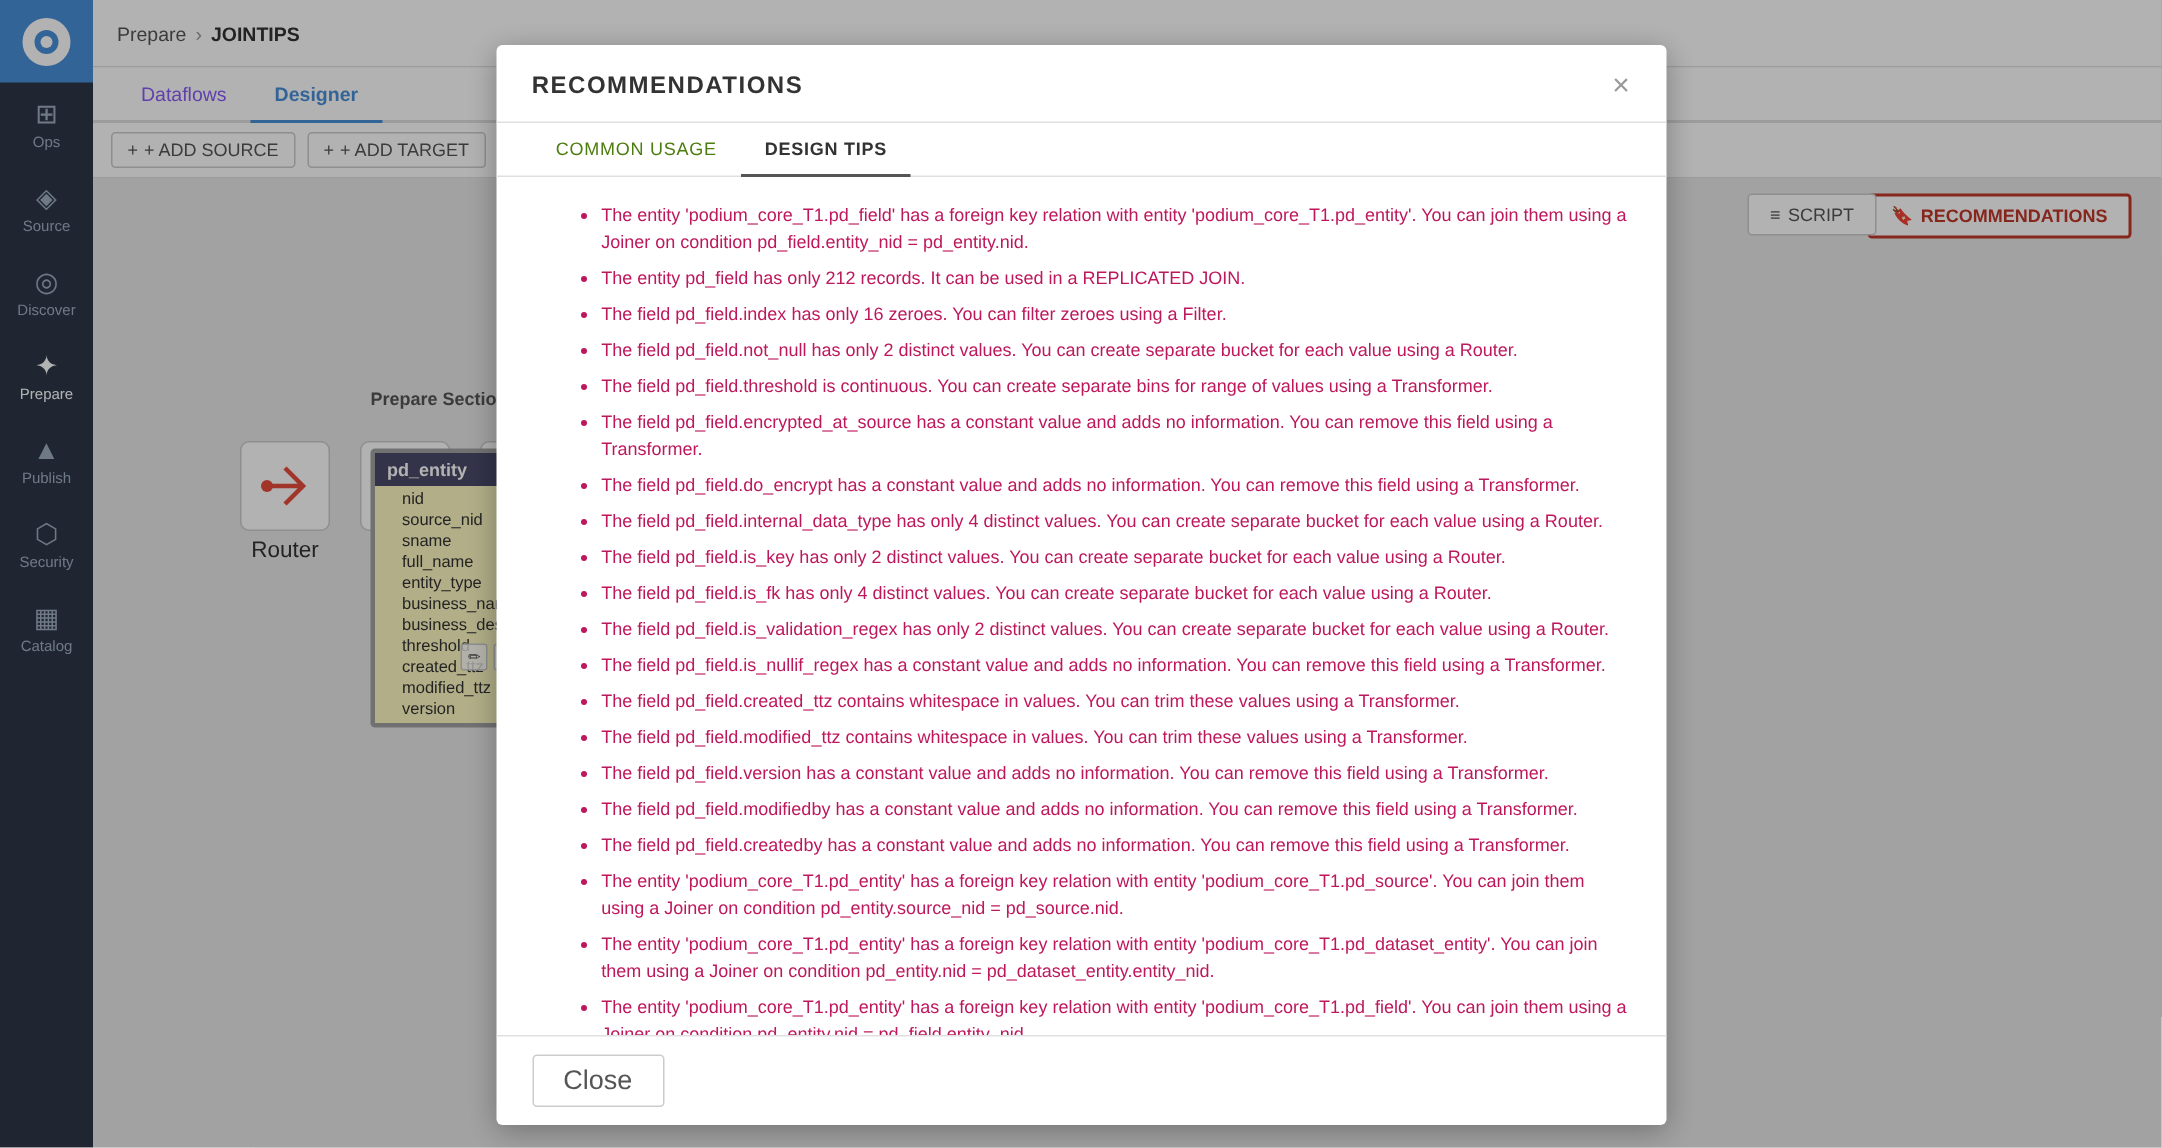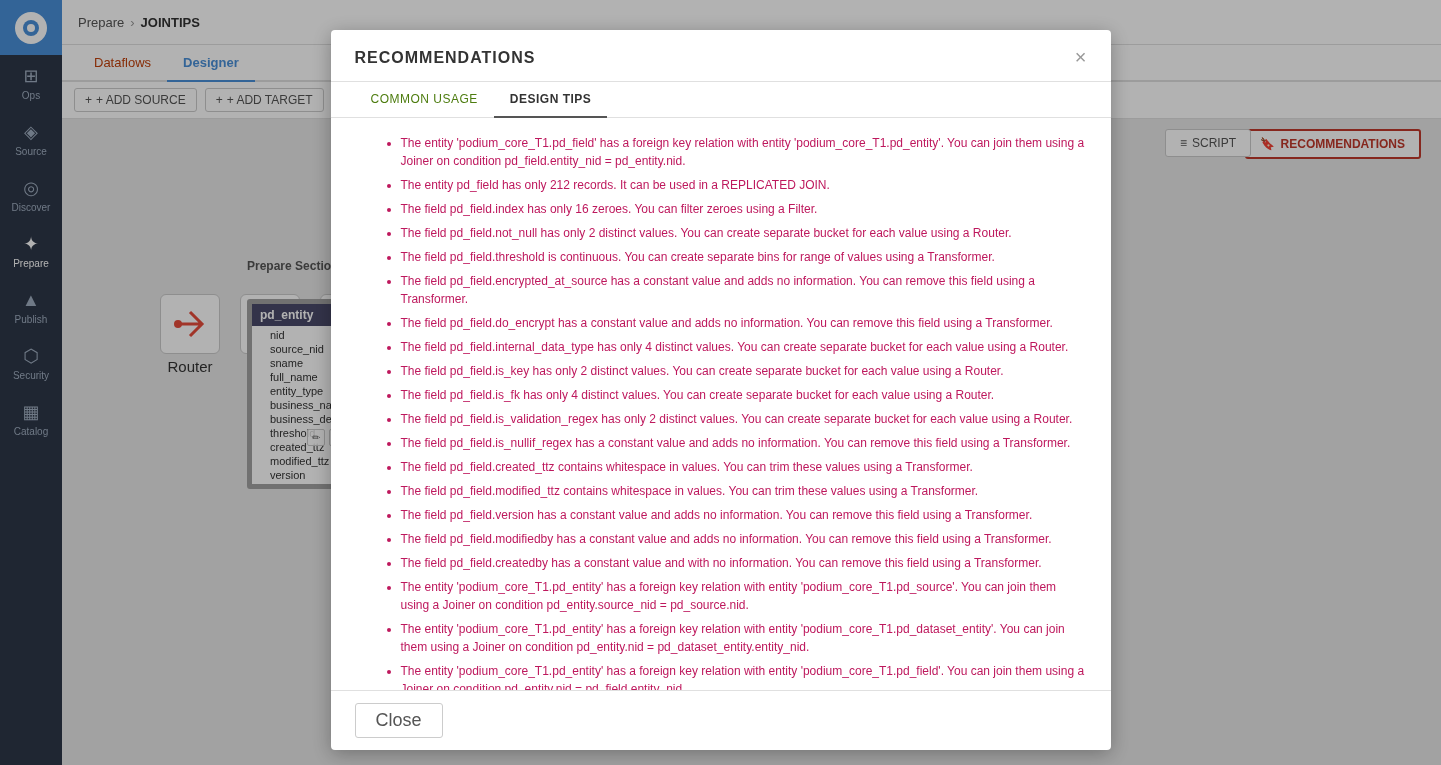--- a/index.html
+++ b/index.html
@@ -80,21 +80,21 @@
     .tab-bar {
       background: white;
       border-bottom: 2px solid #e0e0e0;
       display: flex;
       padding: 0 16px;
       gap: 0;
     }
     .tab {
       padding: 10px 16px;
       font-size: 13px;
-      color: #c2410c;
+      color: #8b5cf6;
       cursor: pointer;
       border-bottom: 2px solid transparent;
       margin-bottom: -2px;
     }
     .tab.active {
       color: #4a90d9;
       border-bottom: 2px solid #4a90d9;
       font-weight: bold;
     }
 
@@ -130,22 +130,22 @@
       background: #e8e8e8;
       position: relative;
     }
 
     
     .entity-box {
       position: absolute;
       left: 185px;
       top: 180px;
       width: 155px;
-      background: #ffffff;
-      border: 5px solid #a3a3a3;
+      background: #fef9c3;
+      border: 3px solid #a3a3a3;
       border-radius: 3px;
       font-size: 11px;
     }
     .entity-header {
       background: #4a4a6a;
       color: white;
       padding: 4px 8px;
       font-weight: bold;
       font-size: 12px;
     }
@@ -516,21 +516,21 @@
           <li>The field pd_field.do_encrypt has a constant value and adds no information. You can remove this field using a Transformer.</li>
           <li>The field pd_field.internal_data_type has only 4 distinct values. You can create separate bucket for each value using a Router.</li>
           <li>The field pd_field.is_key has only 2 distinct values. You can create separate bucket for each value using a Router.</li>
           <li>The field pd_field.is_fk has only 4 distinct values. You can create separate bucket for each value using a Router.</li>
           <li>The field pd_field.is_validation_regex has only 2 distinct values. You can create separate bucket for each value using a Router.</li>
           <li>The field pd_field.is_nullif_regex has a constant value and adds no information. You can remove this field using a Transformer.</li>
           <li>The field pd_field.created_ttz contains whitespace in values. You can trim these values using a Transformer.</li>
           <li>The field pd_field.modified_ttz contains whitespace in values. You can trim these values using a Transformer.</li>
           <li>The field pd_field.version has a constant value and adds no information. You can remove this field using a Transformer.</li>
           <li>The field pd_field.modifiedby has a constant value and adds no information. You can remove this field using a Transformer.</li>
-          <li>The field pd_field.createdby has a constant value and with no information. You can remove this field using a Transformer.</li>
+          <li>The field pd_field.createdby has a constant value and adds no information. You can remove this field using a Transformer.</li>
           <li>The entity 'podium_core_T1.pd_entity' has a foreign key relation with entity 'podium_core_T1.pd_source'. You can join them using a Joiner on condition pd_entity.source_nid = pd_source.nid.</li>
           <li>The entity 'podium_core_T1.pd_entity' has a foreign key relation with entity 'podium_core_T1.pd_dataset_entity'. You can join them using a Joiner on condition pd_entity.nid = pd_dataset_entity.entity_nid.</li>
           <li>The entity 'podium_core_T1.pd_entity' has a foreign key relation with entity 'podium_core_T1.pd_field'. You can join them using a Joiner on condition pd_entity.nid = pd_field.entity_nid.</li>
           <li>The entity pd_entity has only 12 records. It can be used in a REPLICATED JOIN.</li>
         </ul>
     </div>
     <div class="modal-footer">
       <button class="close-btn">Close</button>
     </div>
   </div>

